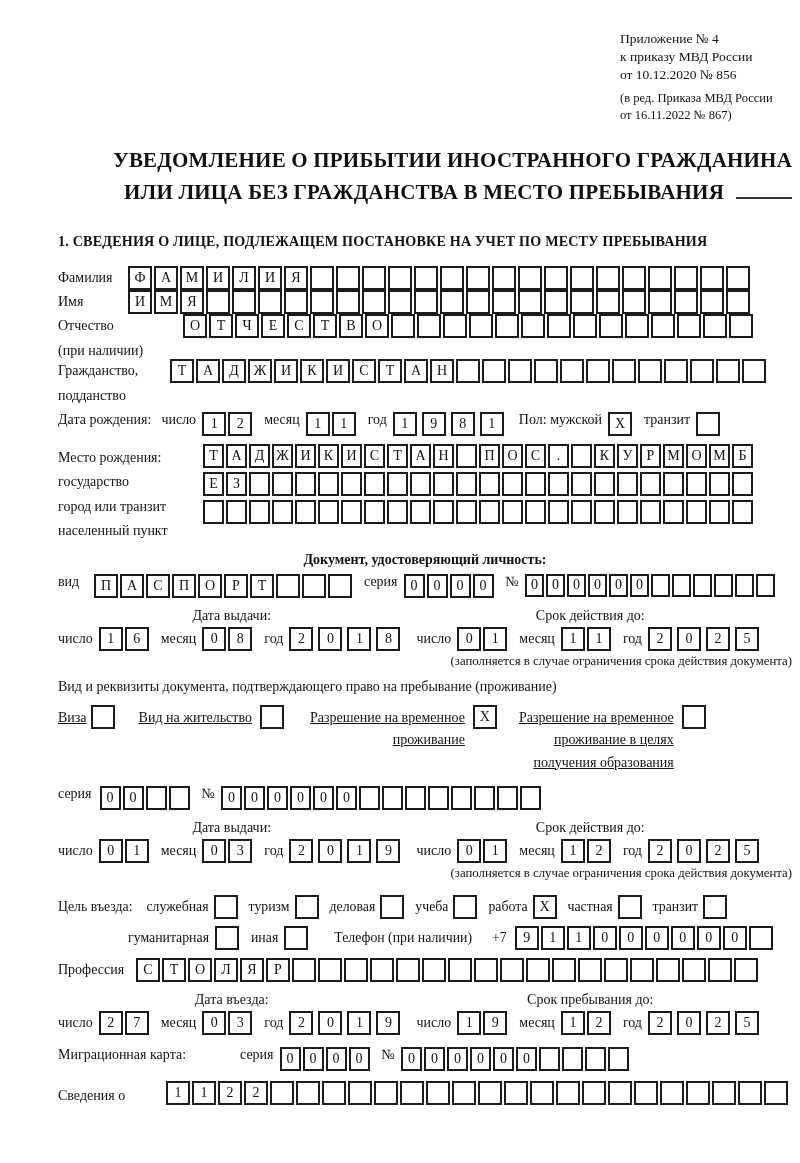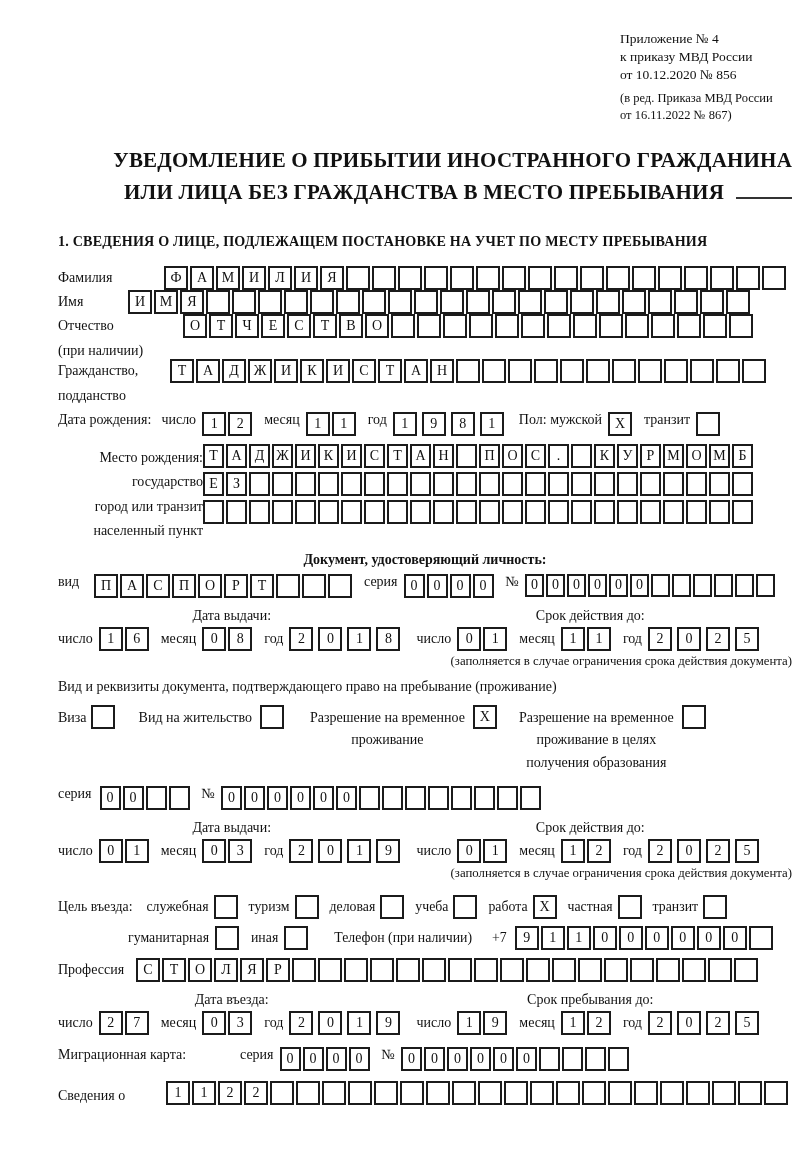--- a/index.html
+++ b/index.html
@@ -26,41 +26,41 @@
     flex:none; display:inline-flex; align-items:center; justify-content:center;
     width:24px; height:24px; border:2px solid #1b1b1b; margin-right:2px;
     font-size:14px; background:#fff;
   }
   .sm .cell, .cell.sm { width:21px; height:24px; }
   .xs .cell, .cell.xs { width:19px; height:23px; }
   .yr .cell { margin-right:5px; }
 
   .frow { display:flex; align-items:flex-start; margin-top:0; }
   .flabel { flex:none; padding-top:4px; }
-  .w70 { width:70px; } .w125 { width:125px; } .w112 { width:112px; } .w145 { width:145px;text-align:right; } .w78 { width:78px; }
+  .w70 { width:70px; } .w125 { width:125px; } .w112 { width:112px; } .w145 { width:145px; } .w78 { width:78px; }
   .subl { margin-top:9px; }
 
   .inline { display:flex; align-items:flex-start; flex-wrap:nowrap; }
   .dlabel { flex:none; margin:0 6px 0 10px; }
   .dlabel.first { margin-left:0; }
 
   .bp-rows .cells { margin-bottom:4px; display:flex; }
 
   .doc-head { margin-top:8px; text-align:center; font-weight:bold; font-size:14px; }
 
   .date-pair { display:flex; justify-content:space-between; margin-top:10px; padding-right:28px; }
   .dg-title { text-align:center; margin-bottom:3px; }
   .dg-line { display:flex; align-items:center; }
   .date-note { margin-top:3px; text-align:right; font-size:12.8px; padding-right:0; }
 
   .para { margin-top:10px; }
 
   .opts { display:flex; align-items:flex-start; margin-top:10px; }
   .opt { display:flex; align-items:flex-start; }
-  .opt .olabel { text-align:center; line-height:1.6; padding-top:2px; }
+  .opt .olabel { text-align:right; line-height:1.6; padding-top:2px;text-decoration:underline; }
   .opt .cell { margin-left:8px; }
 
   .goal { display:flex; align-items:center; margin-top:14px; font-size:13.8px; }
   .goal .glabel { margin:0 5px 0 9px; }
   .goal .glabel.first { margin-left:0; }
   .goal2 { margin-left:70px; margin-top:7px; display:flex; align-items:center; font-size:13.8px; }
   .goal2 .glabel { margin:0 6px 0 10px; }
   .goal2 .glabel.first { margin-left:0; }
   .phone-prefix { margin:0 8px 0 14px; }
 
@@ -83,21 +83,21 @@
     </div>
   </div>
 
   <div class="title">
     <div>УВЕДОМЛЕНИЕ О ПРИБЫТИИ ИНОСТРАННОГО ГРАЖДАНИНА</div>
     <div><span>ИЛИ ЛИЦА БЕЗ ГРАЖДАНСТВА В МЕСТО ПРЕБЫВАНИЯ</span><span class="blank"></span></div>
   </div>
 
   <div class="sec">1. СВЕДЕНИЯ О ЛИЦЕ, ПОДЛЕЖАЩЕМ ПОСТАНОВКЕ НА УЧЕТ ПО МЕСТУ ПРЕБЫВАНИЯ</div>
 
-  <div class="frow" style="margin-top:16px;gap:36px;">
+  <div class="frow" style="margin-top:16px;">
     <div class="flabel w70">Фамилия</div>
     <div class="cells">
         <span class="cell">Ф</span>
         <span class="cell">А</span>
         <span class="cell">М</span>
         <span class="cell">И</span>
         <span class="cell">Л</span>
         <span class="cell">И</span>
         <span class="cell">Я</span>
         <span class="cell"></span>

